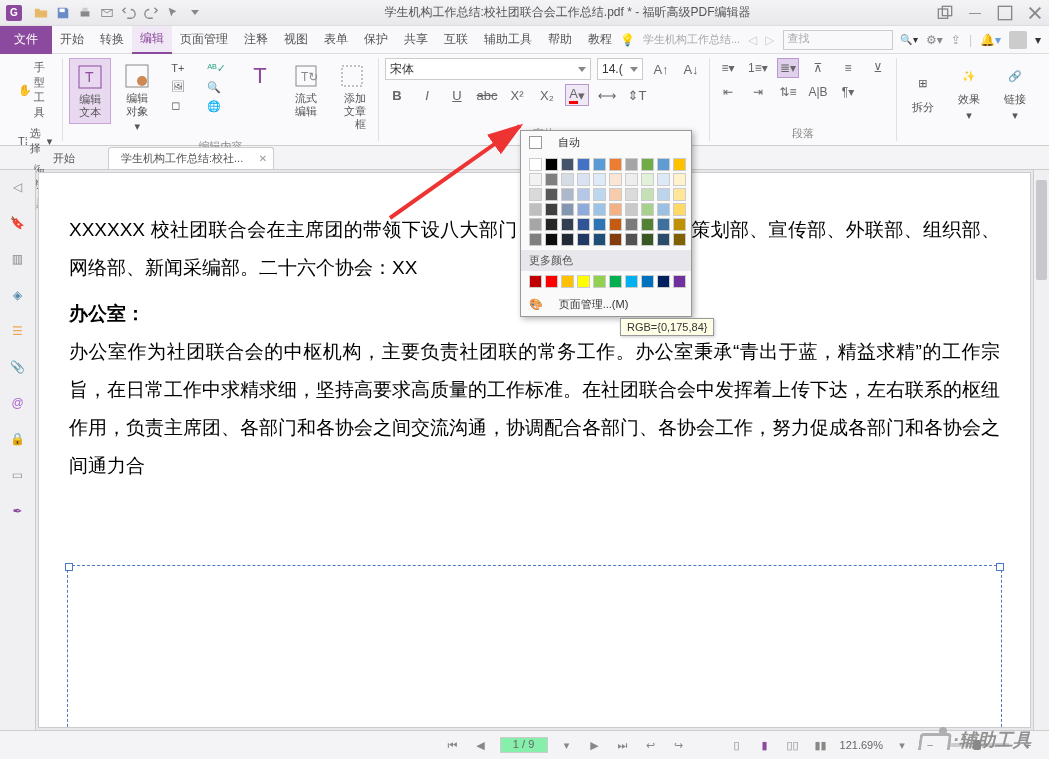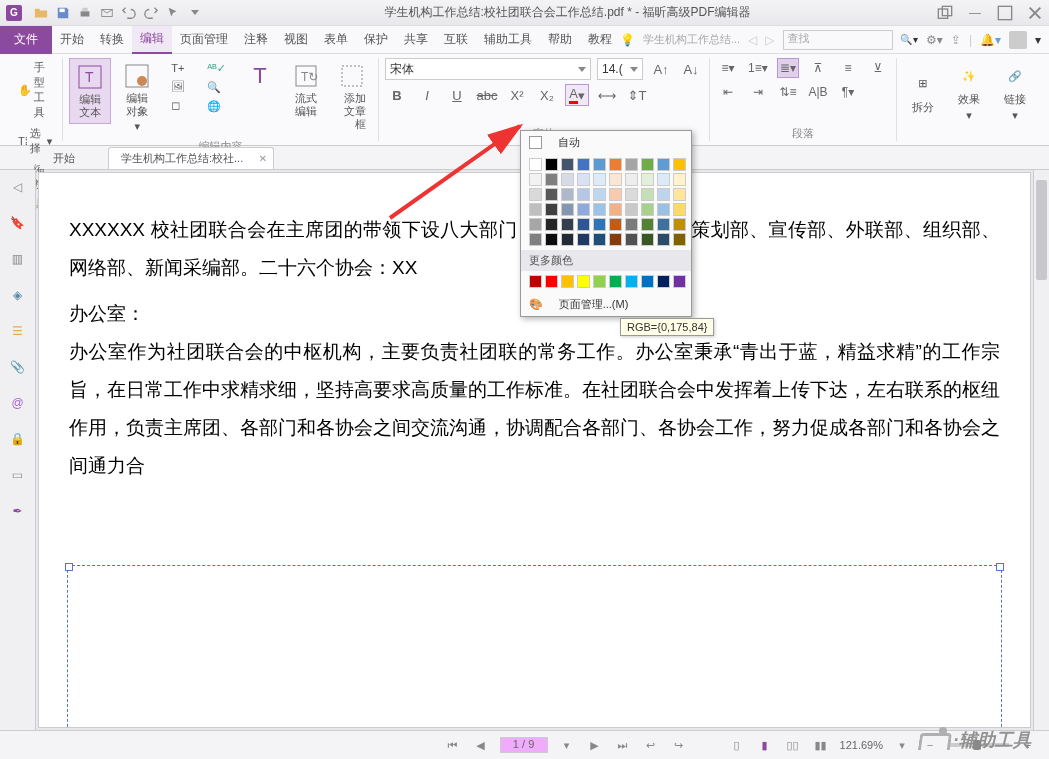--- a/index.html
+++ b/index.html
@@ -37,37 +37,37 @@
 .tabs{height:24px;background:#f4f4f6;border-bottom:1px solid #ccc;display:flex;align-items:flex-end;padding-left:40px}
 .tab{height:22px;padding:0 30px 0 12px;background:#fff;border:1px solid #ccc;border-bottom:none;border-radius:3px 3px 0 0;font-size:11px;color:#555;display:flex;align-items:center;margin-right:2px;position:relative}
 .tab.start{background:#f4f4f6;border-color:transparent}
 .tab .x{position:absolute;right:6px;color:#999;font-size:10px}
 .workspace{display:flex;height:560px;background:#e8e8ec}
 .leftbar{width:36px;background:#f0f0f2;border-right:1px solid #ccc;display:flex;flex-direction:column;align-items:center;padding-top:8px;gap:18px}
 .leftbar .lic{width:18px;height:18px;display:flex;align-items:center;justify-content:center;color:#888}
 .page-area{flex:1;background:#fff;position:relative;overflow:hidden;border:1px solid #ccc;margin:2px}
 .doc{padding:0 30px;font-family:SimSun,serif;font-size:19px;line-height:2;color:#000;position:relative}
 .doc .sel{background:#2858a8;color:#fff;padding:0 1px}
-.doc h4{font-weight:normal;margin-top:8px}
+.doc h4{font-weight:bold;margin-top:8px}
 .editbox{border:1px dashed #4a7ac8;position:absolute;left:28px;right:28px;top:392px;height:296px;pointer-events:none}
 .editbox::before,.editbox::after{content:"";position:absolute;width:6px;height:6px;background:#fff;border:1px solid #4a7ac8}
 .editbox::before{left:-3px;top:-3px}.editbox::after{right:-3px;top:-3px}
 .rsb{width:16px;background:#f0f0f2;border-left:1px solid #ccc;position:relative}
 .rsb .thumb{position:absolute;left:2px;right:2px;top:10px;height:100px;background:#c8c8cc;border-radius:2px}
 .colorpanel{position:absolute;left:520px;top:130px;width:172px;background:#fafafa;border:1px solid #999;box-shadow:2px 2px 6px rgba(0,0,0,.3);z-index:100;font-size:11px}
 .cprow{display:flex;align-items:center;padding:4px 8px;gap:16px}
 .cphdr{background:#e8e8ec;padding:3px 8px;color:#555;font-size:11px}
 .swatch{width:13px;height:13px;border:1px solid #aaa}
 .swgrid{display:grid;grid-template-columns:repeat(10,14px);gap:2px;padding:4px 8px}
 .swgrid .sw{width:13px;height:13px;border:1px solid #ccc}
 .tooltip{position:absolute;left:620px;top:318px;background:#ffffe8;border:1px solid #999;padding:2px 6px;font-size:11px;z-index:101;box-shadow:1px 1px 3px rgba(0,0,0,.2)}
 .arrow{position:absolute;left:380px;top:118px;z-index:99;pointer-events:none}
 .statusbar{position:absolute;bottom:0;left:0;right:0;height:29px;background:#f4f4f6;border-top:1px solid #ccc;display:flex;align-items:center;justify-content:flex-end;padding:0 12px;gap:10px;font-size:11px;color:#666}
 .sbtn{width:18px;height:18px;display:flex;align-items:center;justify-content:center;color:#888}
-.pgnum{width:48px;height:16px;border:1px solid #ccc;text-align:center;background:#f0abfc}
+.pgnum{width:48px;height:16px;border:1px solid #ccc;text-align:center;background:#86efac}
 .watermark{position:absolute;right:18px;bottom:6px;z-index:200;opacity:.92;display:flex;align-items:center;gap:6px;color:#8a8a8a;font-size:18px;font-weight:bold;font-style:italic}
 .watermark .wmlogo{width:30px;height:26px;position:relative}
 .watermark .wmlogo::before{content:"";position:absolute;left:2px;top:6px;width:26px;height:14px;border:3px solid #aaa;border-bottom:none;border-radius:4px 4px 0 0;transform:skewX(-8deg)}
 .watermark .wmlogo::after{content:"";position:absolute;right:0;top:0;width:8px;height:8px;background:#aaa;border-radius:50%}
 .tri{width:0;height:0;border-left:4px solid transparent;border-right:4px solid transparent;border-top:5px solid #888;display:inline-block}
 </style>
 </head>
 <body>
 
 <div class="qat">

